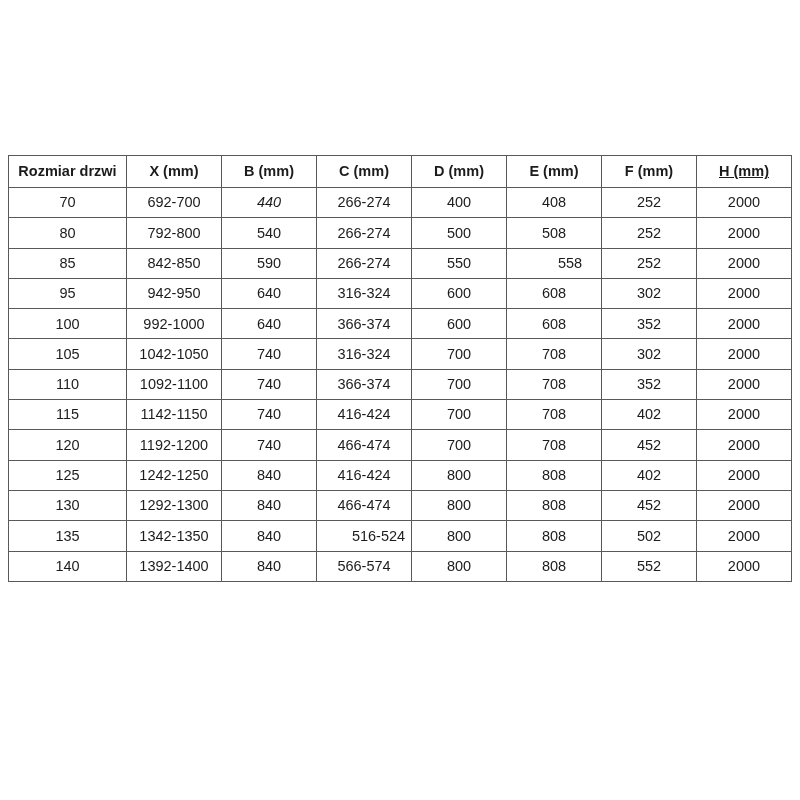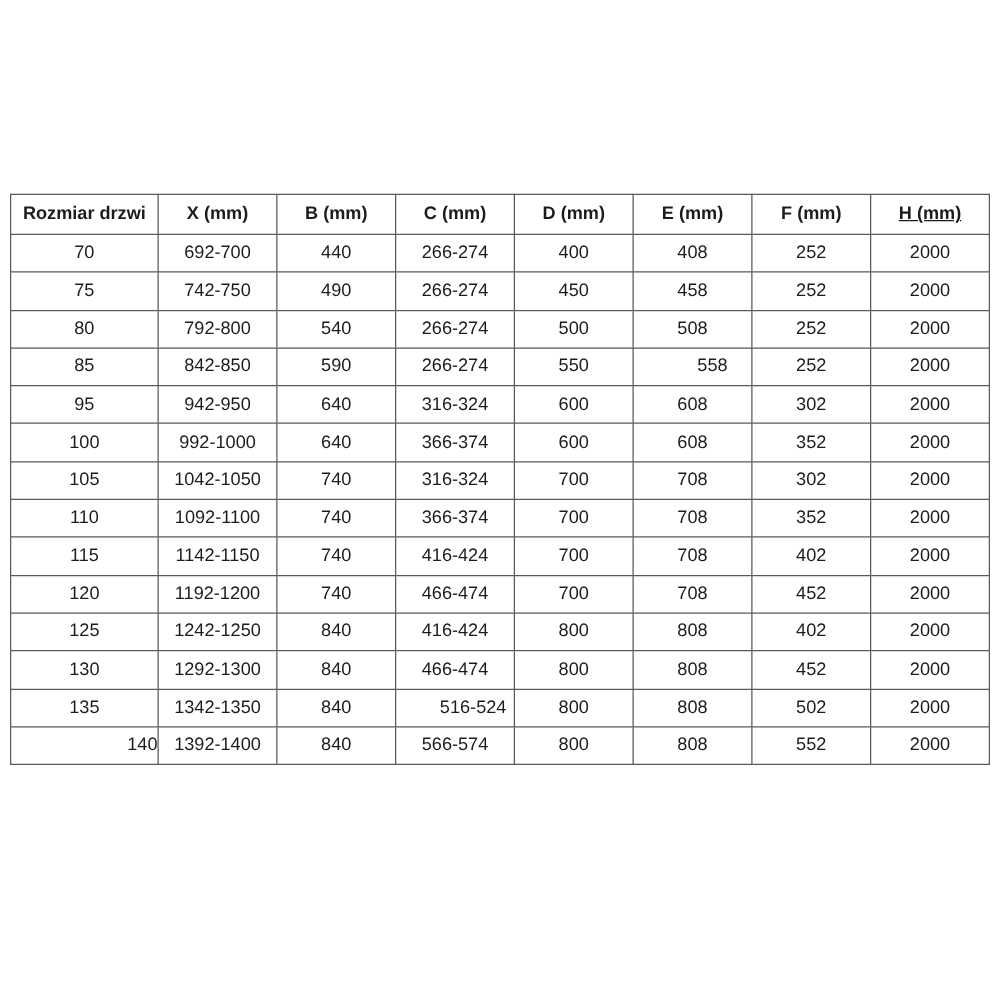--- a/index.html
+++ b/index.html
@@ -75,34 +75,24 @@
             <th style="border-color: rgb(89, 89, 89);">D (mm)</th>
             <th style="border-color: rgb(89, 89, 89);">E (mm)</th>
             <th style="border-color: rgb(89, 89, 89);">F (mm)</th>
             <th style="border-color: rgb(89, 89, 89); text-decoration: underline;">H (mm)</th>
           </tr>
       </thead>
       <tbody>
           <tr>
             <td style="border-color: rgb(89, 89, 89);">70</td>
             <td style="border-color: rgb(89, 89, 89);">692-700</td>
-            <td style="border-color: rgb(89, 89, 89);">440</td>
+            <td style="border-color: rgb(89, 89, 89); font-style: italic;">440</td>
             <td style="border-color: rgb(89, 89, 89);">266-274</td>
             <td style="border-color: rgb(89, 89, 89);">400</td>
             <td style="border-color: rgb(89, 89, 89);">408</td>
-            <td style="border-color: rgb(89, 89, 89);">252</td>
-            <td style="border-color: rgb(89, 89, 89);">2000</td>
-          </tr>
-          <tr>
-            <td style="border-color: rgb(89, 89, 89);">75</td>
-            <td style="border-color: rgb(89, 89, 89);">742-750</td>
-            <td style="border-color: rgb(89, 89, 89);">490</td>
-            <td style="border-color: rgb(89, 89, 89);">266-274</td>
-            <td style="border-color: rgb(89, 89, 89);">450</td>
-            <td style="border-color: rgb(89, 89, 89);">458</td>
             <td style="border-color: rgb(89, 89, 89);">252</td>
             <td style="border-color: rgb(89, 89, 89);">2000</td>
           </tr>
           <tr>
             <td style="border-color: rgb(89, 89, 89); margin-left: 40px;">80</td>
             <td style="border-color: rgb(89, 89, 89);">792-800</td>
             <td style="border-color: rgb(89, 89, 89);">540</td>
             <td style="border-color: rgb(89, 89, 89);">266-274</td>
             <td style="border-color: rgb(89, 89, 89);">500</td>
             <td style="border-color: rgb(89, 89, 89);">508</td>
@@ -203,21 +193,21 @@
             <td style="border-color: rgb(89, 89, 89);">135</td>
             <td style="border-color: rgb(89, 89, 89);">1342-1350</td>
             <td style="border-color: rgb(89, 89, 89);">840</td>
             <td style="border-color: rgb(89, 89, 89); padding-left: 29px;">516-524</td>
             <td style="border-color: rgb(89, 89, 89);">800</td>
             <td style="border-color: rgb(89, 89, 89);">808</td>
             <td style="border-color: rgb(89, 89, 89);">502</td>
             <td style="border-color: rgb(89, 89, 89);">2000</td>
           </tr>
           <tr>
-            <td style="border-color: rgb(89, 89, 89); text-align: right;">140</td>
+            <td style="border-color: rgb(89, 89, 89);">140</td>
             <td style="border-color: rgb(89, 89, 89);">1392-1400</td>
             <td style="border-color: rgb(89, 89, 89);">840</td>
             <td style="border-color: rgb(89, 89, 89);">566-574</td>
             <td style="border-color: rgb(89, 89, 89);">800</td>
             <td style="border-color: rgb(89, 89, 89);">808</td>
             <td style="border-color: rgb(89, 89, 89);">552</td>
             <td style="border-color: rgb(89, 89, 89);">2000</td>
           </tr>
         </tbody>
     </table>

